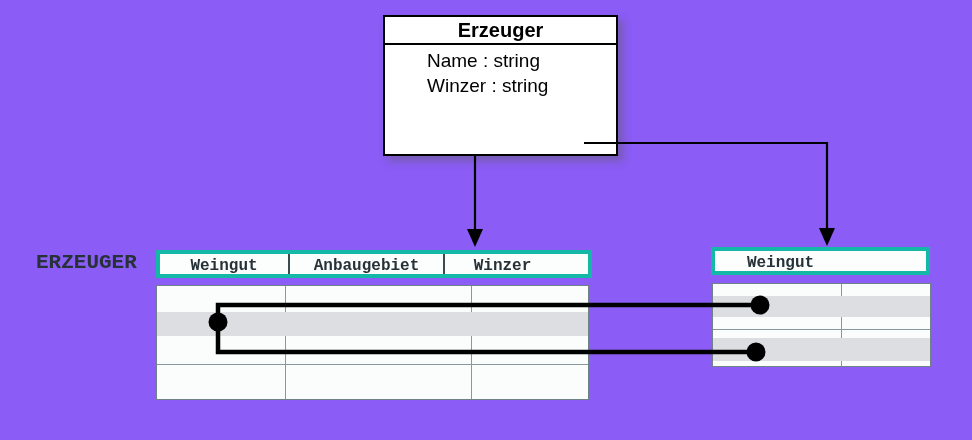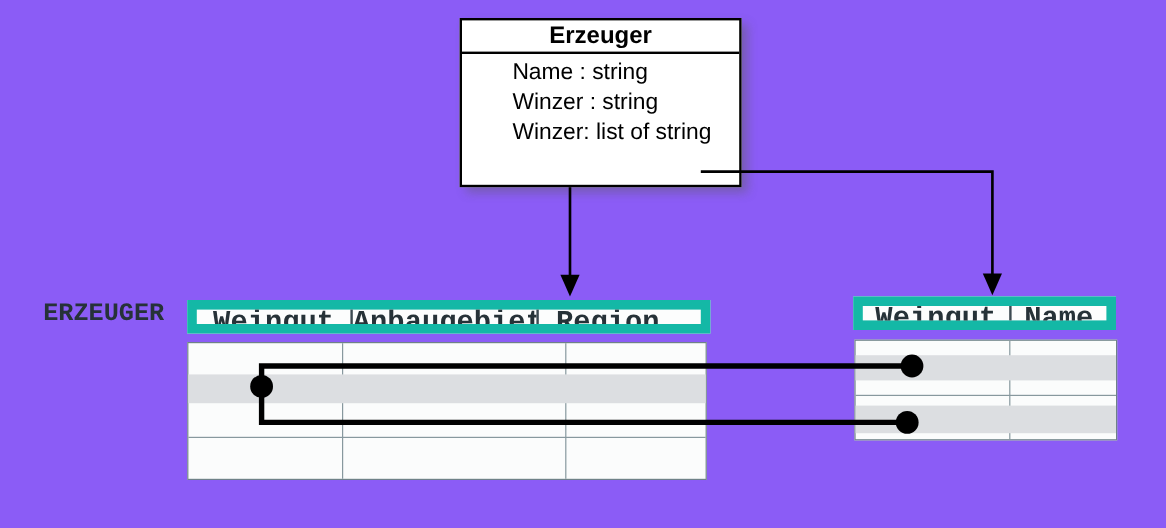--- a/index.html
+++ b/index.html
@@ -26,23 +26,23 @@
   .tbl-label {
     position:absolute; font-family:"Liberation Mono", monospace;
     font-weight:bold; font-size:21px; color:#263238; white-space:nowrap;
   }
   .lbl-erzeuger { left:36px; top:251px; }
   .lbl-winzer  { left:617px; top:249px; }
 
   
   .hdr {
     position:absolute; display:flex; box-sizing:border-box;
-    background:#fcfdfd; border:8px solid #14b8a6;
+    background:#fcfdfd; border:4px solid #14b8a6;
     font-family:"Liberation Mono", monospace; font-weight:bold;
-    font-size:24px; color:#263238;
+    font-size:16px; color:#263238;
   }
   .hdr .cell {
     box-sizing:border-box; text-align:center; line-height:24px;
     border-right:2px solid #3c4a52; overflow:hidden; white-space:nowrap;
   }
   .hdr .cell:last-child { border-right:none; }
   .hdr-erzeuger { left:156px; top:250px; width:436px; height:28px; }
   .hdr-winzer   { left:711px; top:247px; width:219px; height:28px; }
 
   
@@ -65,42 +65,40 @@
 </head>
 <body>
 
 <div class="stage">
 
   <div class="class-box">
     <div class="cb-title">Erzeuger</div>
     <div class="cb-attrs">
       <div class="cb-attr">Name : string</div>
       <div class="cb-attr">Winzer : string</div>
-      <div class="cb-attr">Winzer: list of string</div>
     </div>
   </div>
 
   <div class="tbl-label lbl-erzeuger">ERZEUGER</div>
 
   <div class="hdr hdr-erzeuger">
     <div class="cell" style="width:130px;">Weingut</div>
     <div class="cell" style="width:155px;">Anbaugebiet</div>
-    <div class="cell" style="width:115px;">Region</div>
+    <div class="cell" style="width:115px;">Winzer</div>
   </div>
 
   <div class="body-tbl body-erzeuger">
     <div class="vline" style="left:128px;"></div>
     <div class="vline" style="left:314px;"></div>
     <div class="hline" style="top:78px;"></div>
     <div class="band" style="top:26px; height:24px;"></div>
   </div>
 
   <div class="hdr hdr-winzer">
     <div class="cell" style="width:131px;">Weingut</div>
-    <div class="cell" style="width:84px;">Name</div>
   </div>
 
   <div class="body-tbl body-winzer">
     <div class="vline" style="left:128px;"></div>
     <div class="hline" style="top:45px;"></div>
     <div class="band" style="top:12px; height:21px;"></div>
     <div class="band" style="top:54px; height:23px;"></div>
   </div>
 
   <svg class="overlay" width="972" height="440" viewBox="0 0 972 440" xmlns="http://www.w3.org/2000/svg">

